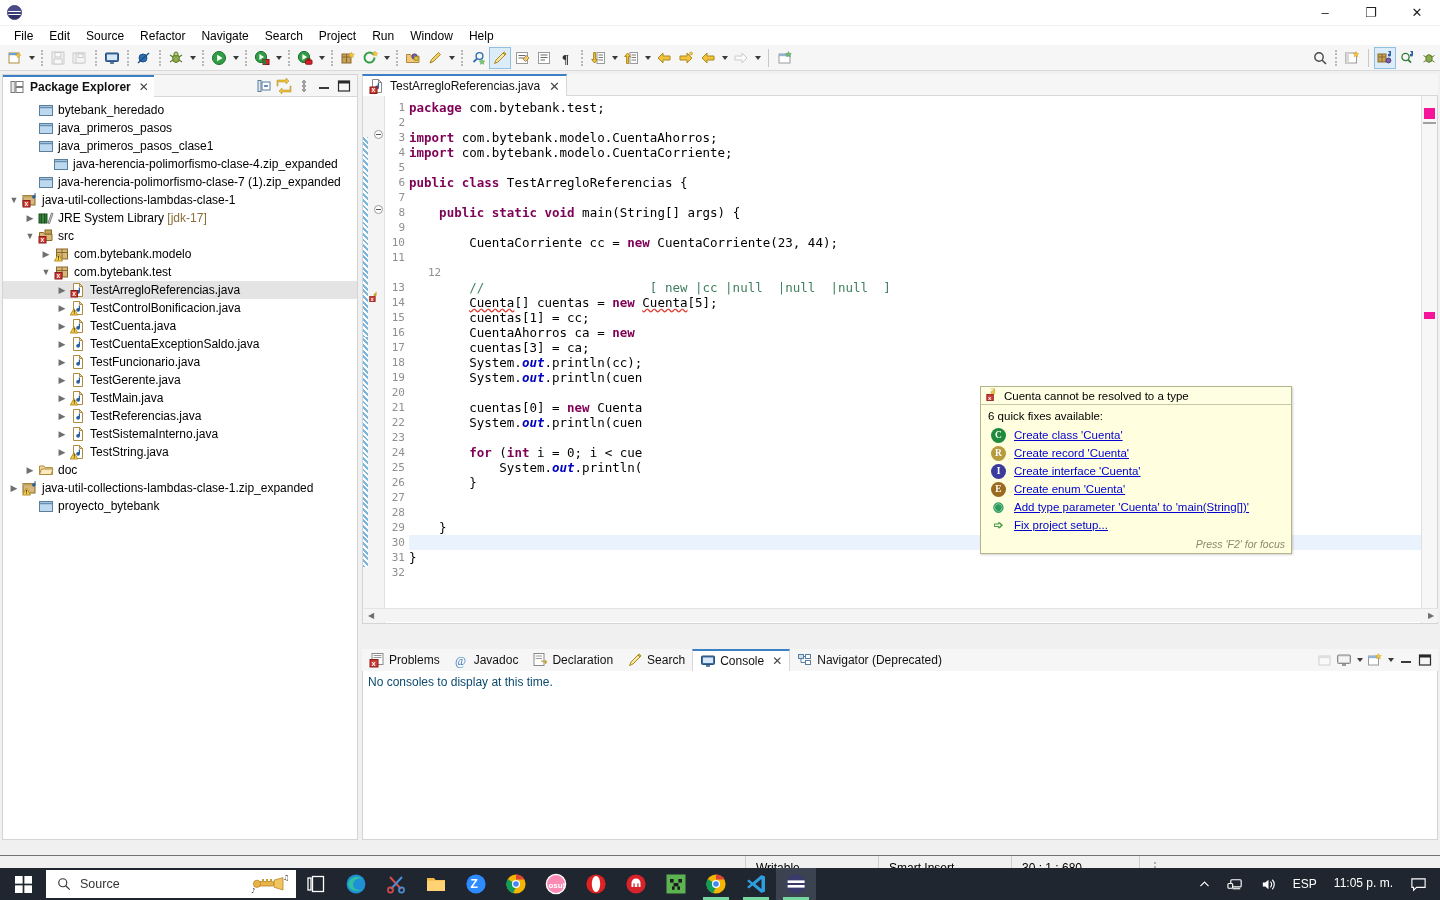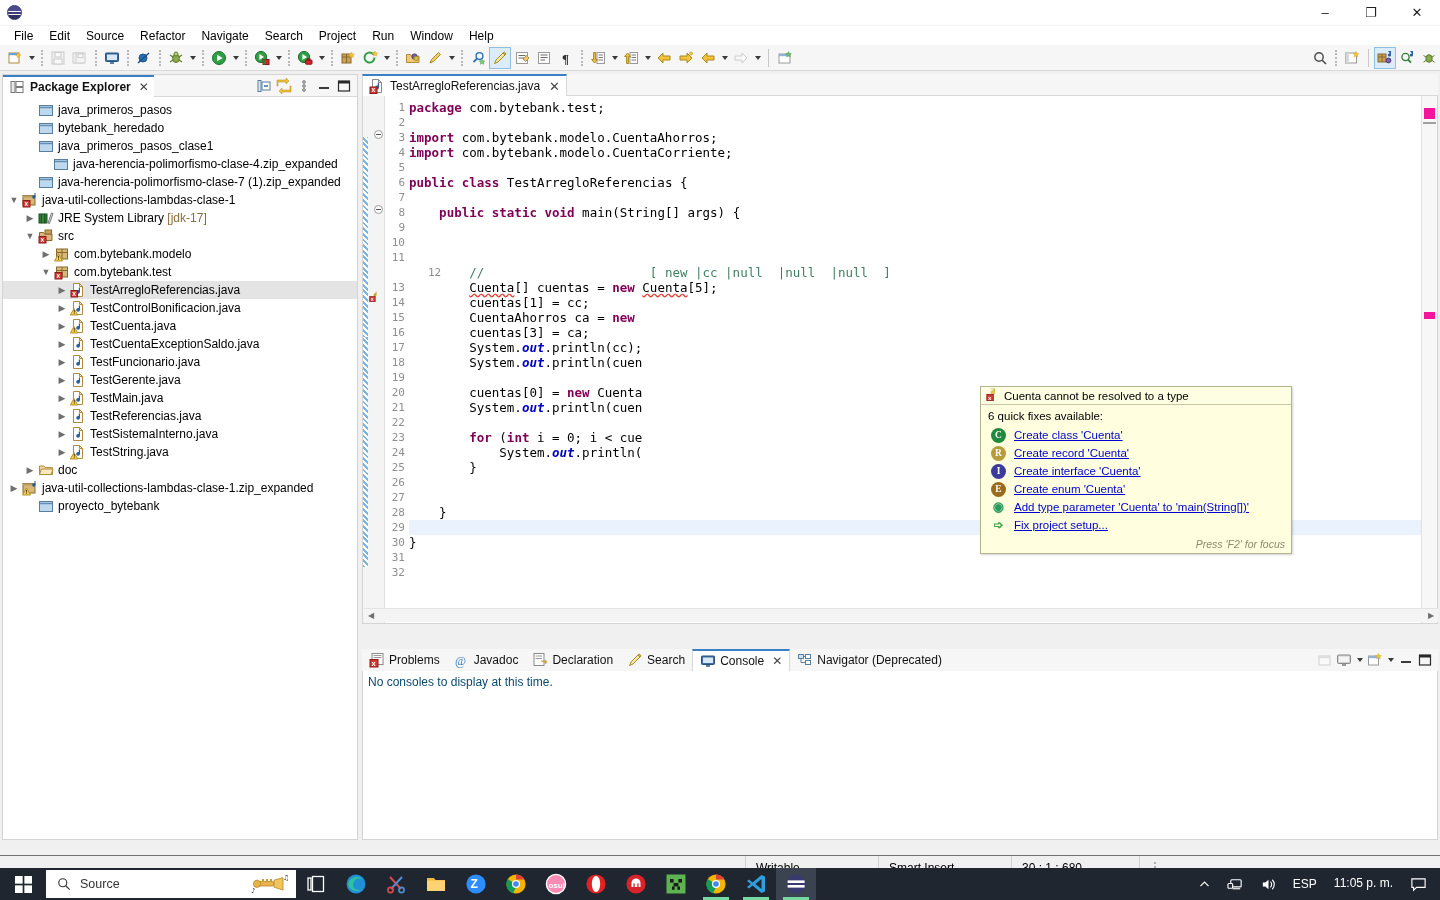--- a/index.html
+++ b/index.html
@@ -486,31 +486,31 @@
       </div>
       <div class="tree" id="tree-root">
           <div class="trow" style="padding-left: 20px;">
             <span class="twist"></span>
             <span class="ticon">
               <svg class="ic" viewBox="0 0 16 16">
                 <rect x="1.5" y="3.5" width="13" height="10" fill="#bcd9f0" stroke="#5a7f9e"></rect>
                 <rect x="1.5" y="3.5" width="13" height="2.2" fill="#9ec4e4" stroke="#5a7f9e"></rect>
               </svg>
             </span>
-            <span class="tlabel">java_primeros_pasos</span>
+            <span class="tlabel">bytebank_heredado</span>
           </div>
           <div class="trow" style="padding-left: 20px;">
             <span class="twist"></span>
             <span class="ticon">
               <svg class="ic" viewBox="0 0 16 16">
                 <rect x="1.5" y="3.5" width="13" height="10" fill="#bcd9f0" stroke="#5a7f9e"></rect>
                 <rect x="1.5" y="3.5" width="13" height="2.2" fill="#9ec4e4" stroke="#5a7f9e"></rect>
               </svg>
             </span>
-            <span class="tlabel">bytebank_heredado</span>
+            <span class="tlabel">java_primeros_pasos</span>
           </div>
           <div class="trow" style="padding-left: 20px;">
             <span class="twist"></span>
             <span class="ticon">
               <svg class="ic" viewBox="0 0 16 16">
                 <rect x="1.5" y="3.5" width="13" height="10" fill="#bcd9f0" stroke="#5a7f9e"></rect>
                 <rect x="1.5" y="3.5" width="13" height="2.2" fill="#9ec4e4" stroke="#5a7f9e"></rect>
               </svg>
             </span>
             <span class="tlabel">java_primeros_pasos_clase1</span>
@@ -830,20 +830,21 @@
         <div class="codearea" id="codearea">
             <div class="cline" style="position: relative;"><span class="kw">package</span> com.bytebank.test;</div>
             <div class="cline" style="position: relative;">&nbsp;</div>
             <div class="cline" style="position: relative;"><span class="kw">import</span> com.bytebank.modelo.CuentaAhorros;</div>
             <div class="cline" style="position: relative;"><span class="kw">import</span> com.bytebank.modelo.CuentaCorriente;</div>
             <div class="cline" style="position: relative;">&nbsp;</div>
             <div class="cline" style="position: relative;"><span class="kw">public</span> <span class="kw">class</span> TestArregloReferencias {</div>
             <div class="cline" style="position: relative;">&nbsp;</div>
             <div class="cline" style="position: relative;">    <span class="kw">public</span> <span class="kw">static</span> <span class="kw">void</span> main(String[] args) {</div>
             <div class="cline" style="position: relative;">&nbsp;</div>
+            <div class="cline" style="position: relative;">        CuentaCorriente cc = <span class="kw">new</span> CuentaCorriente(23, 44);</div>
             <div class="cline" style="position: relative;">&nbsp;</div>
             <div class="cline" style="position: relative;">&nbsp;</div>
             <div class="cline" style="position: relative;">        <span class="cm">//                      [ new |cc |null  |null  |null  ]</span></div>
             <div class="cline" style="position: relative;">        <span class="err">Cuenta</span>[] cuentas = <span class="kw">new</span> <span class="err">Cuenta</span>[5];</div>
             <div class="cline" style="position: relative;">        cuentas[1] = cc;</div>
             <div class="cline" style="position: relative;">        CuentaAhorros ca = <span class="kw">new</span></div>
             <div class="cline" style="position: relative;">        cuentas[3] = ca;</div>
             <div class="cline" style="position: relative;">        System.<span class="fld">out</span>.println(cc);</div>
             <div class="cline" style="position: relative;">        System.<span class="fld">out</span>.println(cuen</div>
             <div class="cline" style="position: relative;">&nbsp;</div>

